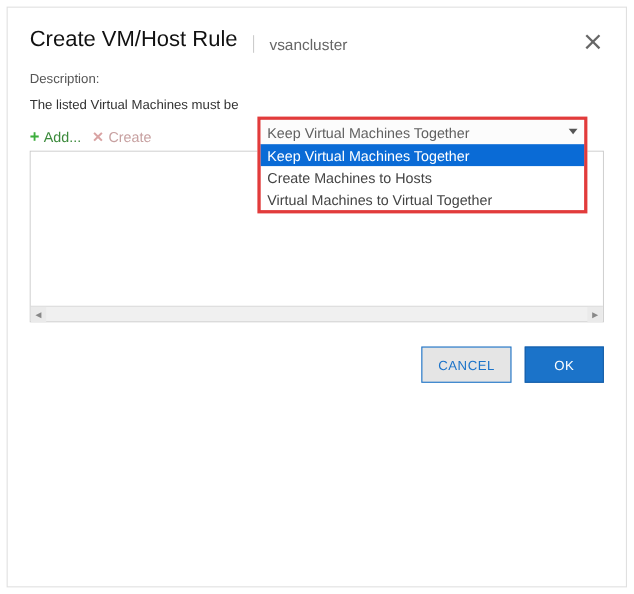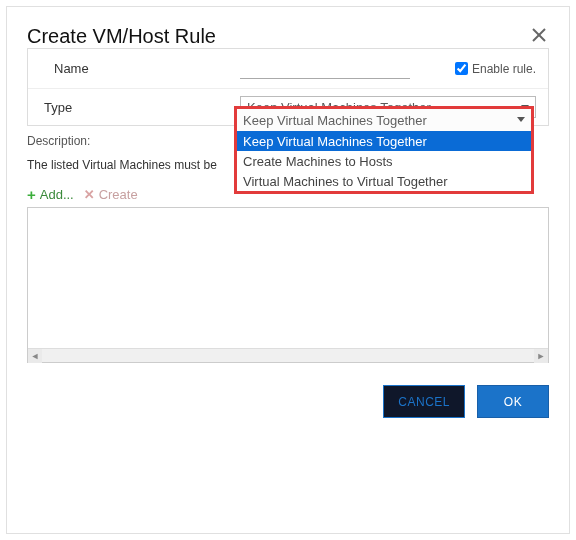--- a/index.html
+++ b/index.html
@@ -15,21 +15,22 @@
   .dialog {
     background: #fff;
     border: 1px solid #e0e0e0;
     width: 100%;
     height: 100%;
     padding: 18px 20px;
     position: relative;
   }
   .header {
     display: flex;
-    align-items: flex-start;
+    align-items: flex-end;
+    margin-bottom: 16px;
   }
   .title {
     font-size: 20px;
     font-weight: 400;
     color: #111;
   }
   .subtitle {
     font-size: 14px;
     color: #666;
     margin-left: 14px;
@@ -245,62 +246,45 @@
     align-items: center;
     justify-content: center;
     font-size: 12px;
     letter-spacing: 0.5px;
     cursor: pointer;
     padding: 0 14px;
   }
   .btn-cancel {
     border: 1px solid #1b73c9;
     color: #1b73c9;
-    background: #0f172a;
+    background: #e5e5e5;
   }
   .btn-ok {
     border: 1px solid #185fa8;
     background: #1b73c9;
     color: #fff;
     justify-content: center;
   }
 </style>
 </head>
 <body>
 
 <div class="dialog">
 
   <div class="header">
     <span class="title">Create VM/Host Rule</span>
+    <span class="subtitle">vsancluster</span>
     <div class="close-icon">
       <svg viewBox="0 0 16 16">
           <line x1="2" y1="2" x2="14" y2="14"></line>
           <line x1="14" y1="2" x2="2" y2="14"></line>
         </svg>
     </div>
   </div>
 
-  <div class="form-box">
-    <div class="row">
-      <div class="row-label">Name</div>
-      <input class="name-input" type="text" value="" style="">
-      <label class="enable">
-        <input type="checkbox" checked="" style="">
-        <span>Enable rule.</span>
-      </label>
-    </div>
-    <div class="row">
-      <div class="row-label" style="padding-left:4px">Type</div>
-      <div class="type-select-wrap">
-        <div class="type-select">
-          <span>Keep Virtual Machines Together</span>
-        </div>
-      </div>
-    </div>
-  </div>
 
   <div class="description-label">Description:</div>
   <div class="description-text">The listed Virtual Machines must be</div>
 
   <div class="toolbar">
     <div class="add-btn">
       <span class="plus-icon">+</span>
       <span>Add...</span>
     </div>
     <div class="remove-btn">

